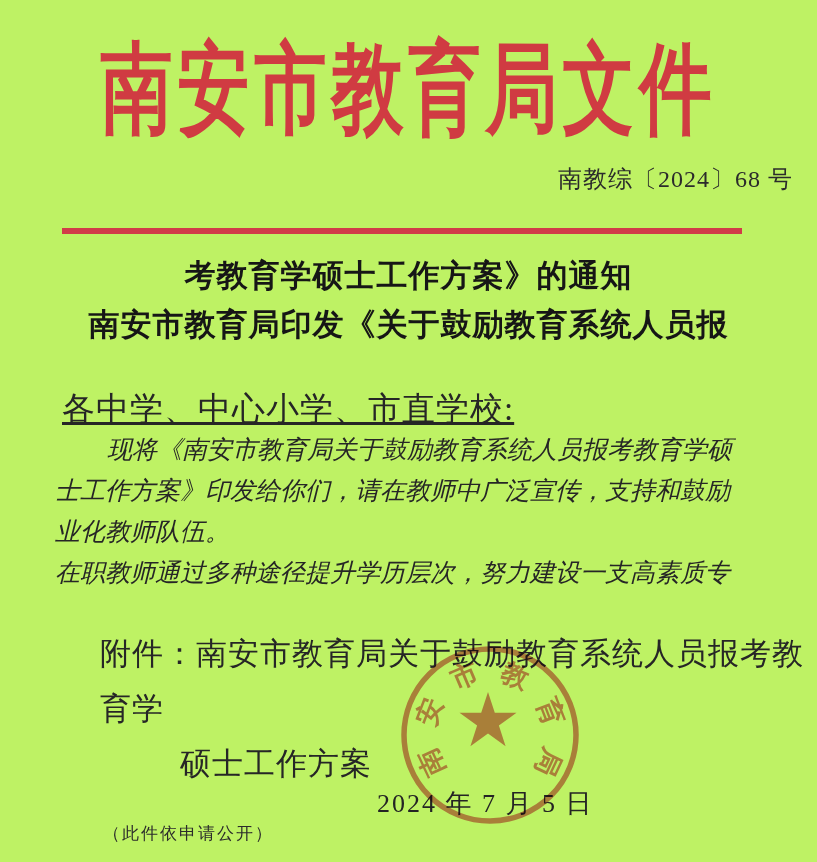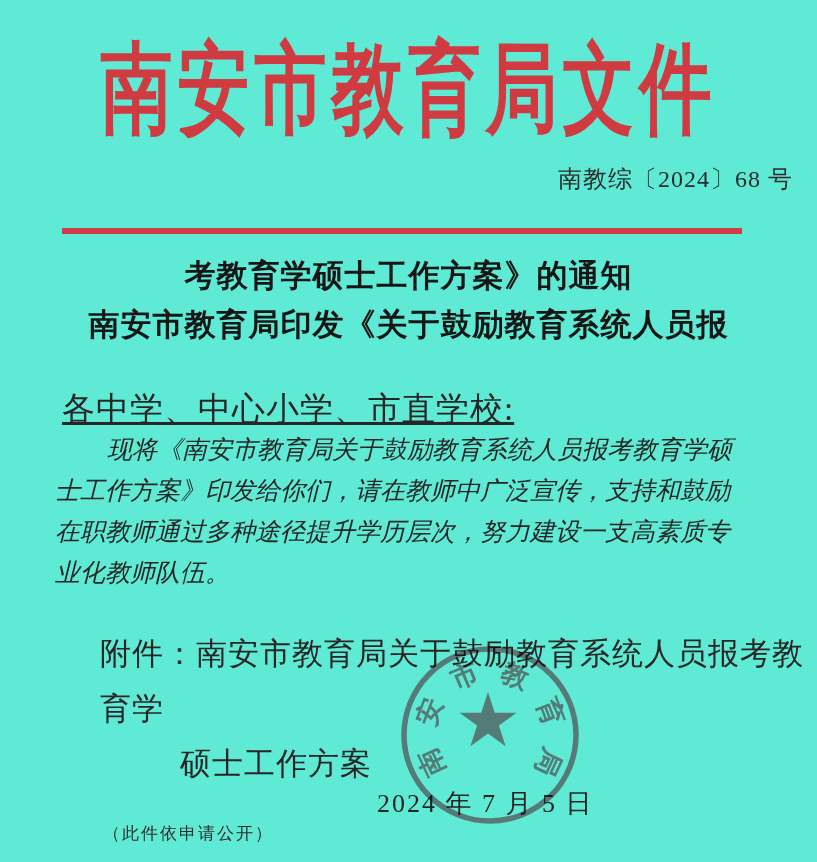--- a/index.html
+++ b/index.html
@@ -4,21 +4,21 @@
 <style>
   html, body { margin: 0; padding: 0; }
   body {
     width: 817px; height: 862px;
     background: #f2f2f2;
     font-family: "Liberation Serif", "DejaVu Serif", serif;
   }
   .page {
     position: relative;
     width: 817px; height: 862px;
-    background: #5eead4;
+    background: #bef264;
     overflow: hidden;
     color: #232323;
   }
   .doc-title {
     position: absolute;
     top: 40px; left: 0; right: 0;
     margin: 0;
     text-align: center;
     font-size: 72px;
     font-weight: bold;
@@ -131,22 +131,22 @@
   <div class="subject">
     <div>考教育学硕士工作方案》的通知</div>
     <div>南安市教育局印发《关于鼓励教育系统人员报</div>
   </div>
 
   <div class="salutation">各中学、中心小学、市直学校:</div>
 
   <div class="body-block">
     <div class="body-line indent">现将《南安市教育局关于鼓励教育系统人员报考教育学硕</div>
     <div class="body-line">士工作方案》印发给你们，请在教师中广泛宣传，支持和鼓励</div>
+    <div class="body-line">业化教师队伍。</div>
     <div class="body-line">在职教师通过多种途径提升学历层次，努力建设一支高素质专</div>
-    <div class="body-line">业化教师队伍。</div>
   </div>
 
   <div class="attachment">
     <div><span>附件：</span><span>南安市教育局关于鼓励教育系统人员报考教育学</span></div>
     <div class="att-continuation">硕士工作方案</div>
   </div>
 
 
   <div class="sign-date">2024 年 7 月 5 日</div>
 

